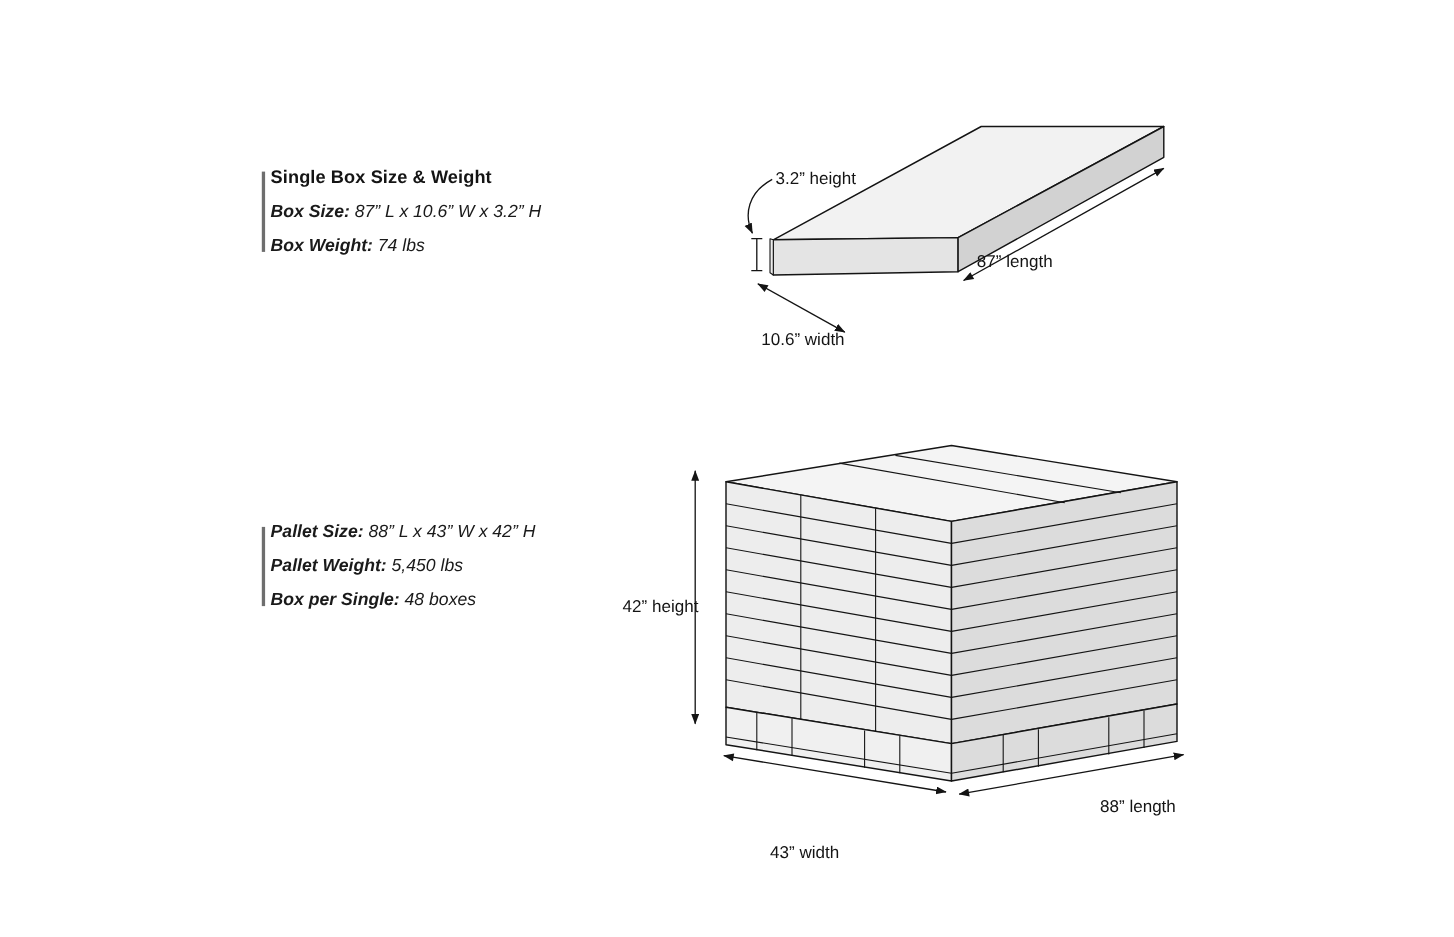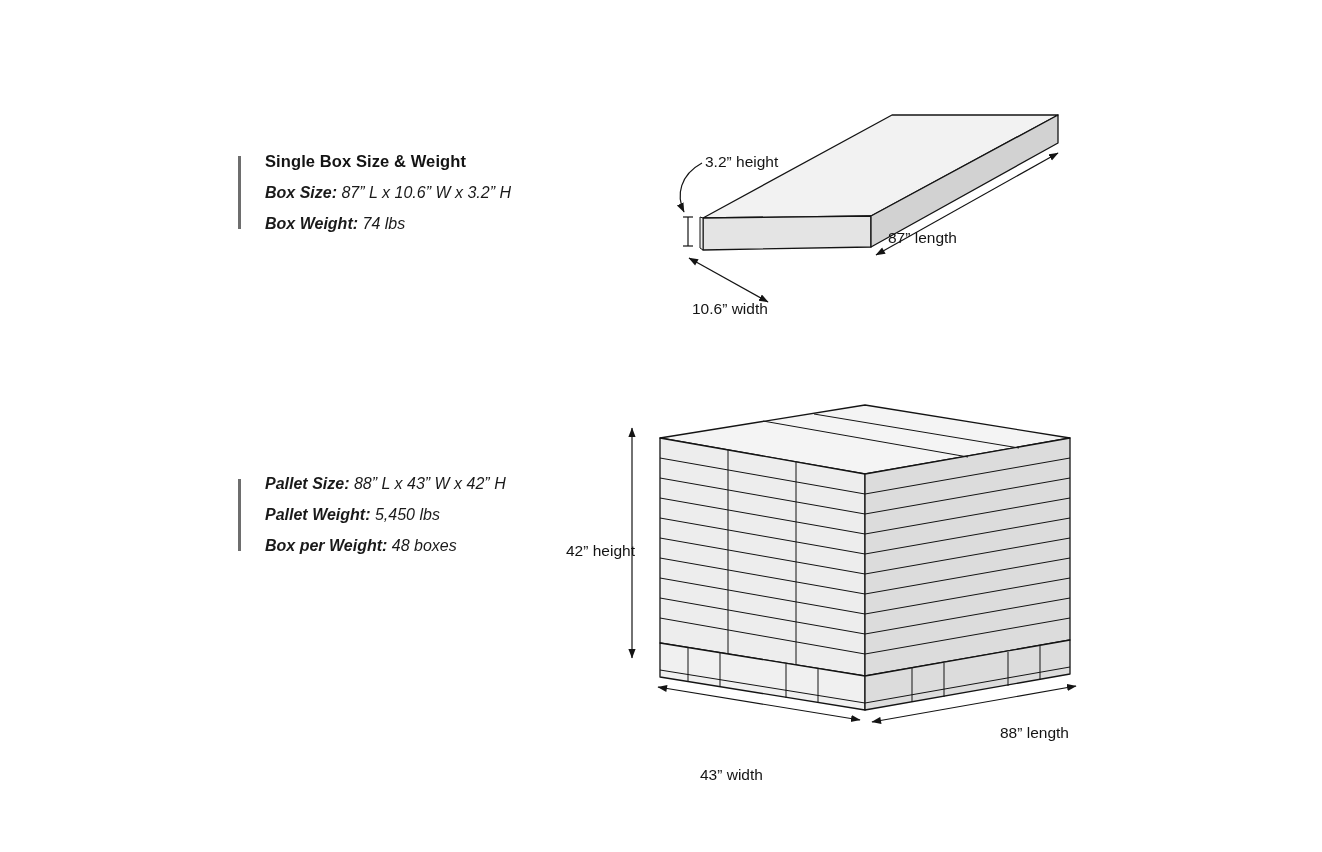--- a/index.html
+++ b/index.html
@@ -19,21 +19,21 @@
   .canvas {
     position: absolute;
     left: 0; top: 0;
     width: 1322px;
     height: 852px;
   }
 
   
   .info-block {
     position: absolute;
-    padding-left: 27px;
+    padding-left: 8px;
   }
   .info-block .rule {
     position: absolute;
     left: 0;
     top: 4px;
     bottom: 4px;
     width: 3px;
     background: #6e6e6e;
   }
   .info-title {
@@ -78,21 +78,21 @@
     <div class="rule"></div>
     <p class="info-title">Single Box Size &amp; Weight</p>
     <p class="info-line"><span class="lbl">Box Size:</span><span> 87” L x 10.6” W x 3.2” H</span></p>
     <p class="info-line"><span class="lbl">Box Weight:</span><span> 74 lbs</span></p>
   </div>
 
   <div class="info-block" id="block-pallet">
     <div class="rule"></div>
     <p class="info-line"><span class="lbl">Pallet Size:</span><span> 88” L x 43” W x 42” H</span></p>
     <p class="info-line"><span class="lbl">Pallet Weight:</span><span> 5,450 lbs</span></p>
-    <p class="info-line"><span class="lbl">Box per Weight:</span><span> 48 boxes</span></p>
+    <p class="info-line"><span class="lbl">Box per Single:</span><span> 48 boxes</span></p>
   </div>
 
   <svg class="fig" id="fig-box" width="460" height="250" viewBox="0 0 460 250">
     <defs>
       <marker id="arrHead" markerWidth="9" markerHeight="9" refX="7.5" refY="3" orient="auto">
         <path d="M0,0 L8,3 L0,6 z" fill="#141414"></path>
       </marker>
       <marker id="arrHeadStart" markerWidth="9" markerHeight="9" refX="0.5" refY="3" orient="auto">
         <path d="M8,0 L0,3 L8,6 z" fill="#141414"></path>
       </marker>

